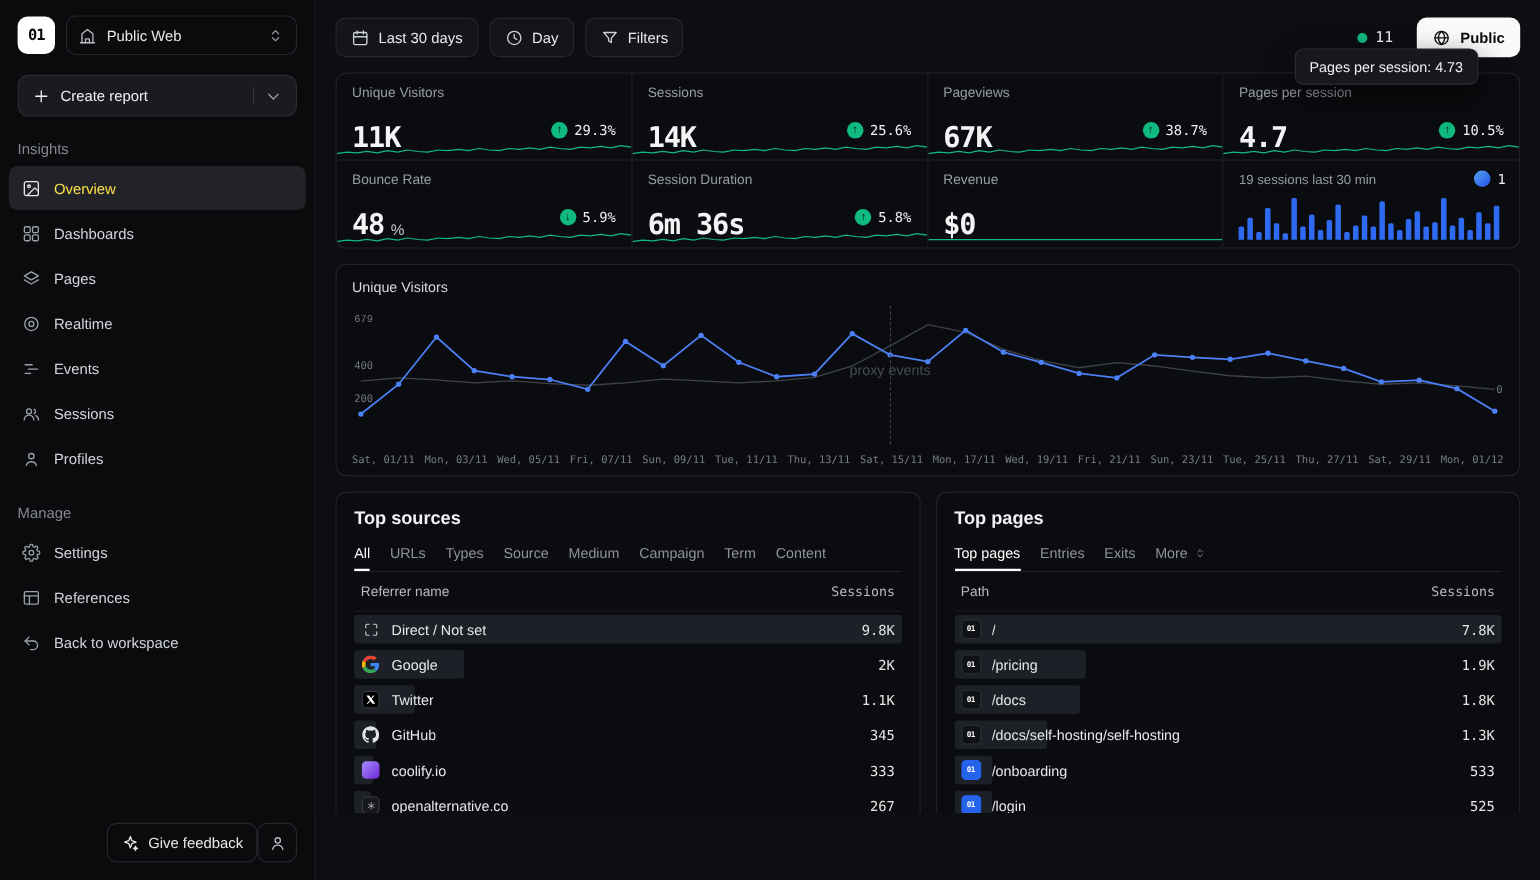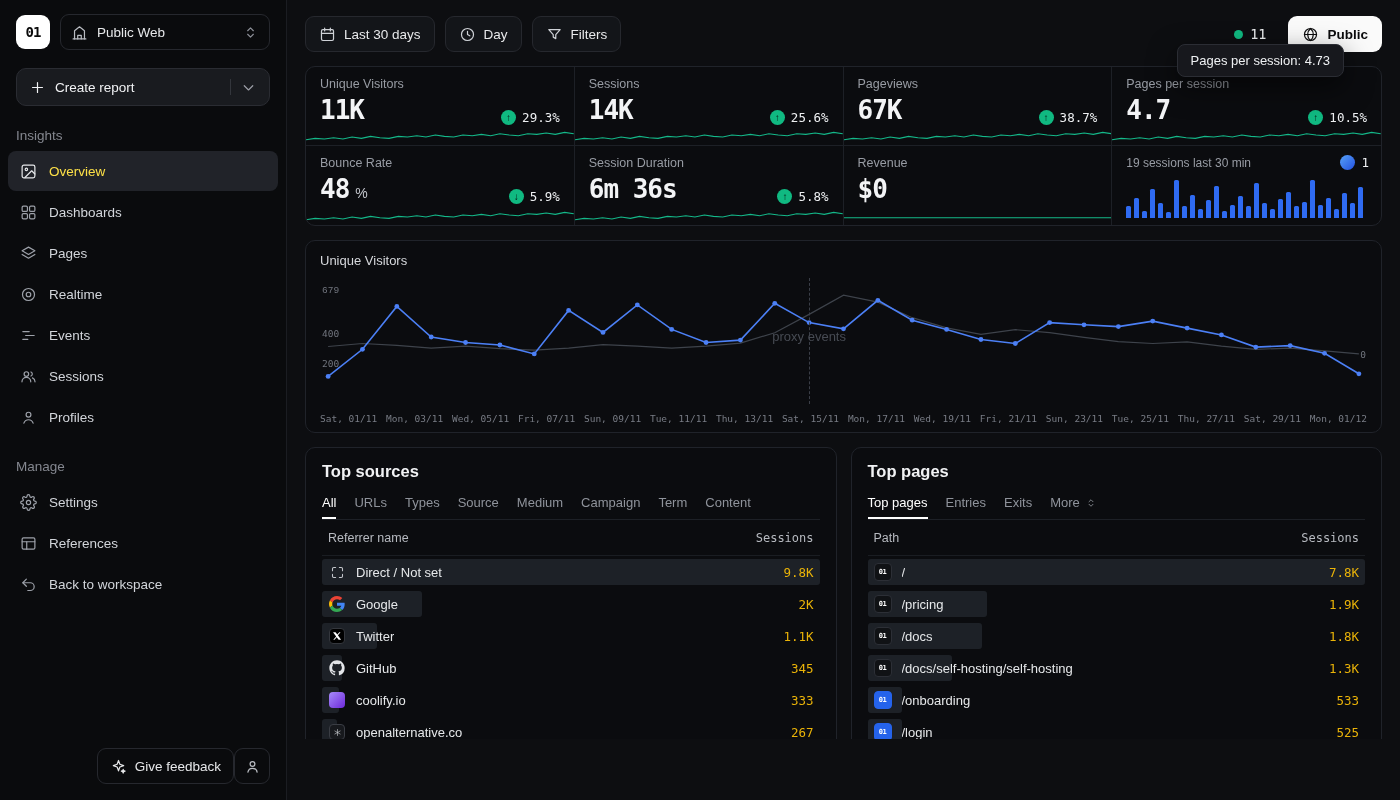--- a/index.html
+++ b/index.html
@@ -53,21 +53,21 @@
   .tooltip{position:absolute;top:44px;right:56px;z-index:50;background:#17181d;border:1px solid #2b2d34;
            border-radius:8px;padding:8px 13px;font-size:13px;color:#eef0f2;box-shadow:0 10px 28px rgba(0,0,0,.55)}
 
   
   .metrics{margin:4px 18px 0;display:grid;grid-template-columns:repeat(4,1fr);border:1px solid #20232a;
            border-radius:10px;overflow:hidden;background:#0b0c0f}
   .mcard{position:relative;height:79px;padding:10px 14px 0;border-right:1px solid #1d2026;border-bottom:1px solid #1d2026}
   .mcard:nth-child(4n){border-right:none}
   .mcard:nth-child(n+5){border-bottom:none}
   .mtitle{font-size:12.5px;color:#989ca4}
-  .mvrow{display:flex;align-items:flex-end;margin-top:4px}
+  .mvrow{display:flex;align-items:flex-start;margin-top:20px}
   .mvalue{font-family:"DejaVu Sans Mono",monospace;font-weight:700;font-size:26px;letter-spacing:-1px;color:#f3f4f6}
   .munit{font-size:14px;color:#c3c6cc;margin-left:6px;align-self:flex-end;padding-bottom:3px}
   .badge{margin-left:auto;display:flex;align-items:center;gap:6px}
   .bdot{width:15px;height:15px;border-radius:50%;background:#10b981;color:#04160f;display:flex;align-items:center;
         justify-content:center;font-size:10px;font-weight:700}
   .btext{font-family:"DejaVu Sans Mono",monospace;font-size:12.5px;color:#eef0f2}
   .sparkwrap{position:absolute;left:0;right:0;bottom:0;height:18px}
   .sparkwrap svg{width:100%;height:100%}
   .mcard.rt .mtitle{font-size:12px}
   .rt-chip{position:absolute;top:9px;right:12px;display:flex;align-items:center;gap:6px}
@@ -112,21 +112,21 @@
   .coolify{width:16px;height:16px;border-radius:4px;background:linear-gradient(135deg,#a78bfa,#6d28d9)}
   .oabox{width:16px;height:16px;border-radius:4px;background:#17191d;border:1px solid #3a3d44;display:flex;
          align-items:center;justify-content:center;color:#c9ccd1}
   .oabox svg{width:9px;height:9px}
   .gcirc{width:16px;height:16px;border-radius:50%;background:#2a2d33}
   .fav{width:18px;height:18px;border-radius:4px;background:#101215;border:1px solid #2c2f36;color:#fff;
        display:flex;align-items:center;justify-content:center;font-family:"DejaVu Sans Mono",monospace;
        font-size:7px;font-weight:700;letter-spacing:-0.5px}
   .fav.blue{background:#2563eb;border-color:#2563eb}
   .rlabel{z-index:1;font-size:13px;color:#e6e8ea;white-space:nowrap;overflow:hidden;text-overflow:ellipsis}
-  .rvalue{margin-left:auto;z-index:1;font-size:12.5px;color:#eab308}
+  .rvalue{margin-left:auto;z-index:1;font-size:12.5px;color:#e5e5e5}
 </style>
 </head>
 <body>
 
 <aside class="sidebar">
   <div class="ws-row">
     <div class="logo">
         <span>01</span>
       </div>
     <button class="ws-select">

